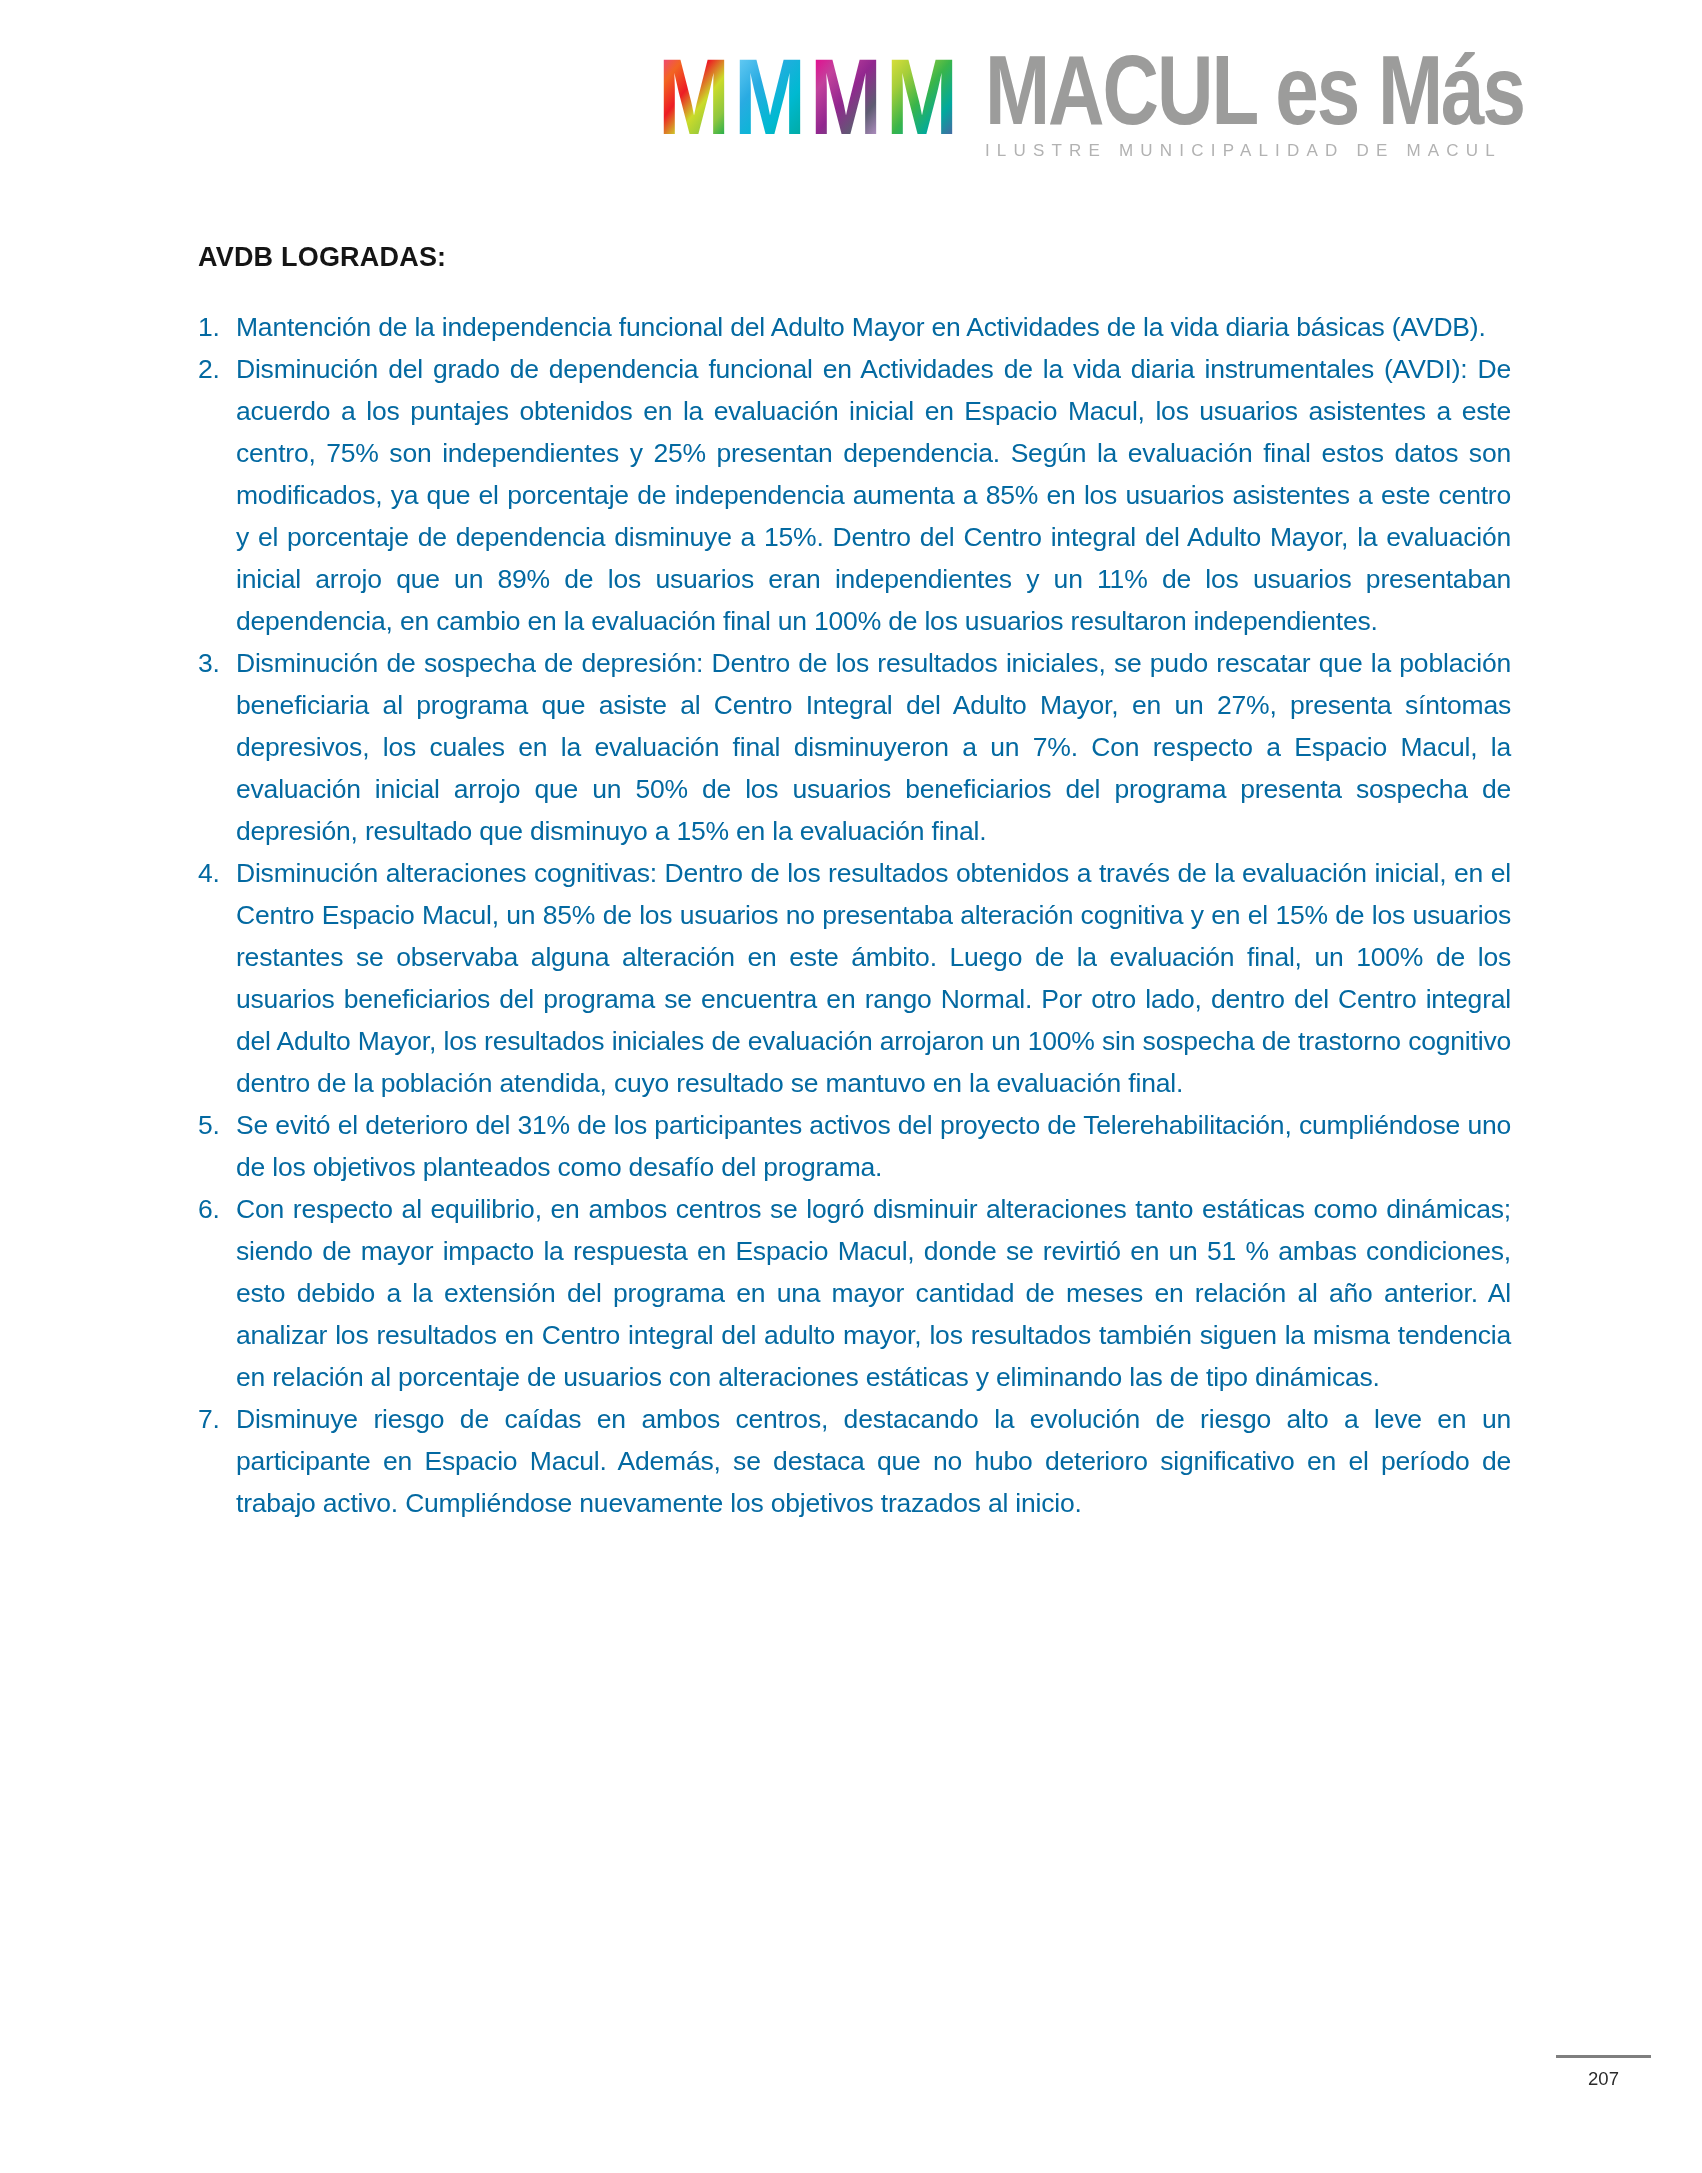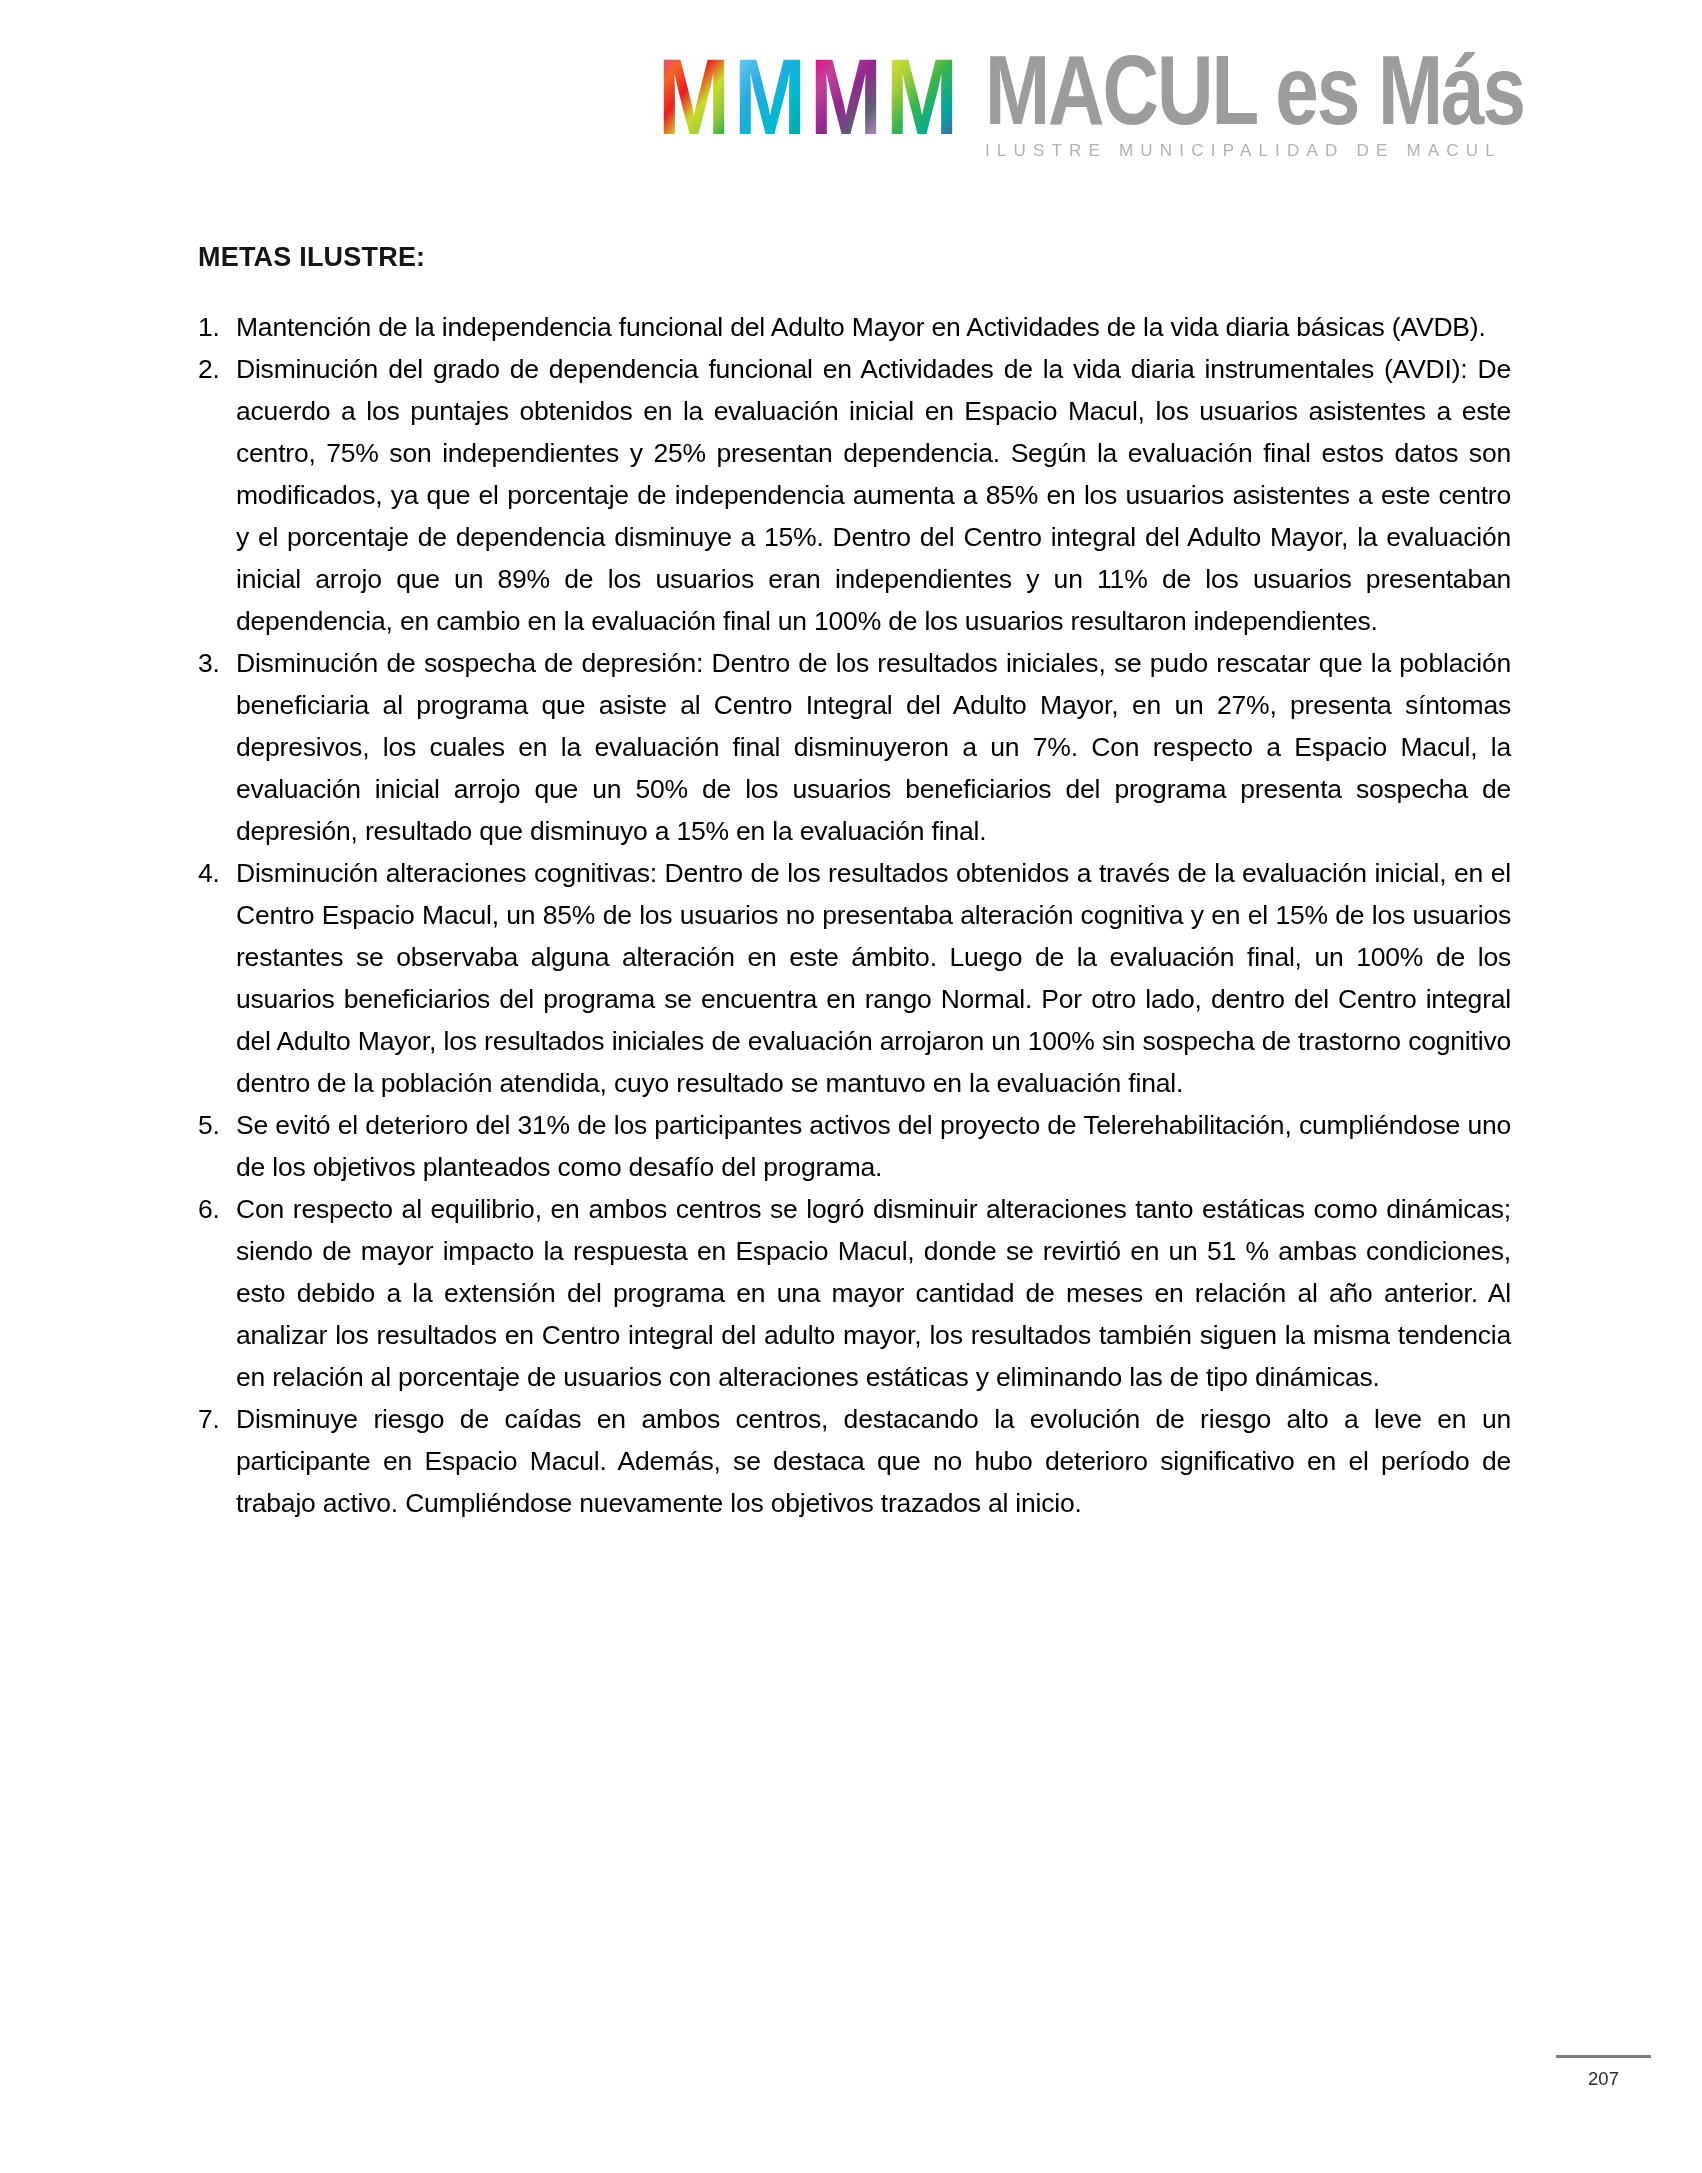--- a/index.html
+++ b/index.html
@@ -78,21 +78,21 @@
     margin-top: 32px;
     list-style: none;
     counter-reset: goal;
   }
   ol.goals li {
     counter-increment: goal;
     position: relative;
     padding-left: 38px;
     font-size: 26.5px;
     line-height: 42px;
-    color: #000000;
+    color: #0369a1;
     text-align: justify;
     letter-spacing: -0.2px;
   }
   ol.goals li::before {
     content: counter(goal) ".";
     position: absolute;
     left: 0;
     top: 0;
     width: 38px;
     text-align: left;
@@ -131,21 +131,21 @@
       <span class="logo-m" style="background-image: linear-gradient(135deg, rgb(236, 0, 140), rgb(194, 66, 156), rgb(146, 39, 143), rgb(94, 92, 114), rgb(196, 155, 212));">M</span>
       <span class="logo-m" style="background-image: linear-gradient(135deg, rgb(232, 227, 57), rgb(166, 206, 57), rgb(57, 181, 74), rgb(0, 169, 157), rgb(91, 87, 166));">M</span>
     </div>
     <div class="logo-text">
       <div class="brand" style="color: rgb(156, 156, 155);">MACUL es Más</div>
       <div class="brand-sub" style="color: rgb(178, 178, 178);">ILUSTRE MUNICIPALIDAD DE MACUL</div>
     </div>
   </header>
 
   <main class="content">
-    <h1 class="doc-heading">METAS ILUSTRE:</h1>
+    <h1 class="doc-heading">AVDB LOGRADAS:</h1>
     <ol class="goals">
       <li>Mantención de la independencia funcional del Adulto Mayor en Actividades de la vida diaria básicas (AVDB).</li>
       <li>Disminución del grado de dependencia funcional en Actividades de la vida diaria instrumentales (AVDI): De acuerdo a los puntajes obtenidos en la evaluación inicial en Espacio Macul, los usuarios asistentes a este centro, 75% son independientes y 25% presentan dependencia. Según la evaluación final estos datos son modificados, ya que el porcentaje de independencia aumenta a 85% en los usuarios asistentes a este centro y el porcentaje de dependencia disminuye a 15%. Dentro del Centro integral del Adulto Mayor, la evaluación inicial arrojo que un 89% de los usuarios eran independientes y un 11% de los usuarios presentaban dependencia, en cambio en la evaluación final un 100% de los usuarios resultaron independientes.</li>
       <li>Disminución de sospecha de depresión: Dentro de los resultados iniciales, se pudo rescatar que la población beneficiaria al programa que asiste al Centro Integral del Adulto Mayor, en un 27%, presenta síntomas depresivos, los cuales en la evaluación final disminuyeron a un 7%. Con respecto a Espacio Macul, la evaluación inicial arrojo que un 50% de los usuarios beneficiarios del programa presenta sospecha de depresión, resultado que disminuyo a 15% en la evaluación final.</li>
       <li>Disminución alteraciones cognitivas: Dentro de los resultados obtenidos a través de la evaluación inicial, en el Centro Espacio Macul, un 85% de los usuarios no presentaba alteración cognitiva y en el 15% de los usuarios restantes se observaba alguna alteración en este ámbito. Luego de la evaluación final, un 100% de los usuarios beneficiarios del programa se encuentra en rango Normal. Por otro lado, dentro del Centro integral del Adulto Mayor, los resultados iniciales de evaluación arrojaron un 100% sin sospecha de trastorno cognitivo dentro de la población atendida, cuyo resultado se mantuvo en la evaluación final.</li>
       <li>Se evitó el deterioro del 31% de los participantes activos del proyecto de Telerehabilitación, cumpliéndose uno de los objetivos planteados como desafío del programa.</li>
       <li>Con respecto al equilibrio, en ambos centros se logró disminuir alteraciones tanto estáticas como dinámicas; siendo de mayor impacto la respuesta en Espacio Macul, donde se revirtió en un 51 % ambas condiciones, esto debido a la extensión del programa en una mayor cantidad de meses en relación al año anterior. Al analizar los resultados en Centro integral del adulto mayor, los resultados también siguen la misma tendencia en relación al porcentaje de usuarios con alteraciones estáticas y eliminando las de tipo dinámicas.</li>
       <li>Disminuye riesgo de caídas en ambos centros, destacando la evolución de riesgo alto a leve en un participante en Espacio Macul. Además, se destaca que no hubo deterioro significativo en el período de trabajo activo. Cumpliéndose nuevamente los objetivos trazados al inicio.</li>
     </ol>
   </main>

